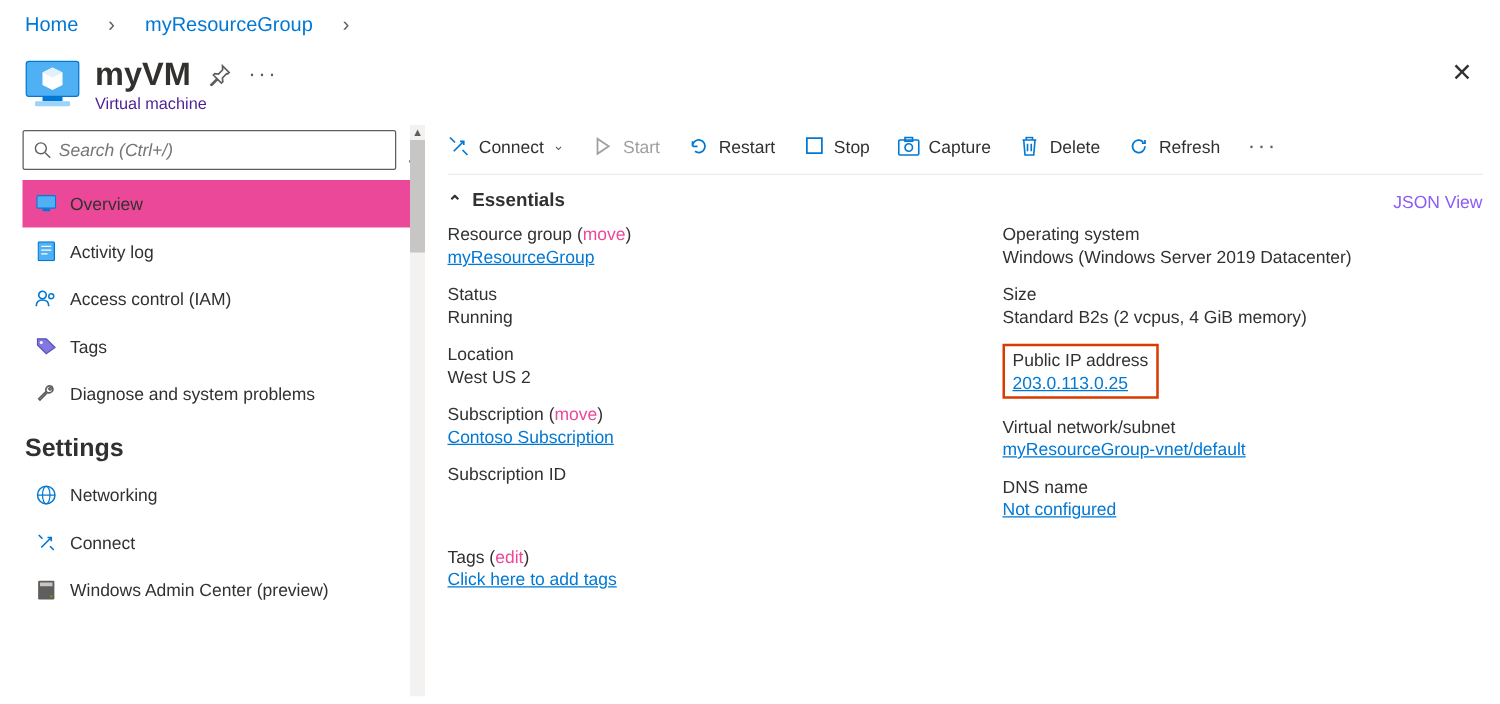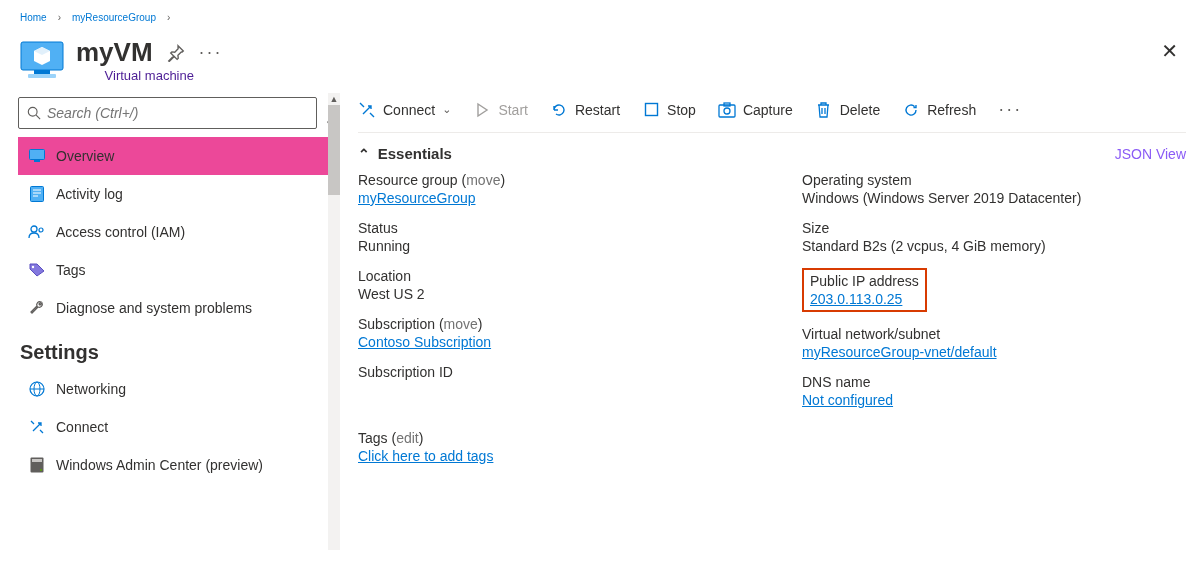--- a/index.html
+++ b/index.html
@@ -1,25 +1,25 @@
 <!DOCTYPE html>
 <html><head>
 <meta charset="utf-8">
 <style>
 * { box-sizing: border-box; margin: 0; padding: 0; }
 body { font-family: "Segoe UI", -apple-system, sans-serif; font-size: 14px; color: #323130; width: 1200px; height: 563px; overflow: hidden; background: #fff; }
 a { color: #0078d4; text-decoration: none; cursor: pointer; }
-.link { color: #737373; cursor: pointer; }
-
-
-.breadcrumb { display: flex; align-items: center; gap: 11px; padding: 12px 0 8px 20px; font-size: 10px; }
+.link { color: #ec4899; cursor: pointer; }
+
+
+.breadcrumb { display: flex; align-items: center; gap: 24px; padding: 12px 0 8px 20px; font-size: 16px; }
 .breadcrumb .sep { color: #605e5c; }
 
 
-.header { display: flex; align-items: flex-start; padding: 6px 20px 10px 20px; position: relative; text-align: center; }
+.header { display: flex; align-items: flex-start; padding: 6px 20px 10px 20px; position: relative; }
 .vm-icon { width: 44px; height: 38px; margin-right: 12px; margin-top: 4px; }
 .title-wrap { display: flex; flex-direction: column; }
 .title-row { display: flex; align-items: center; gap: 14px; }
 .title { font-size: 26px; font-weight: 600; }
 .subtitle { font-size: 13px; color: #4c1d95; margin-top: 0; }
 .close-x { position: absolute; right: 22px; top: 8px; font-size: 20px; color: #323130; cursor: pointer; }
 .pin, .more { color: #605e5c; cursor: pointer; display: inline-flex; }
 
 
 .body { display: flex; height: calc(563px - 106px); }

